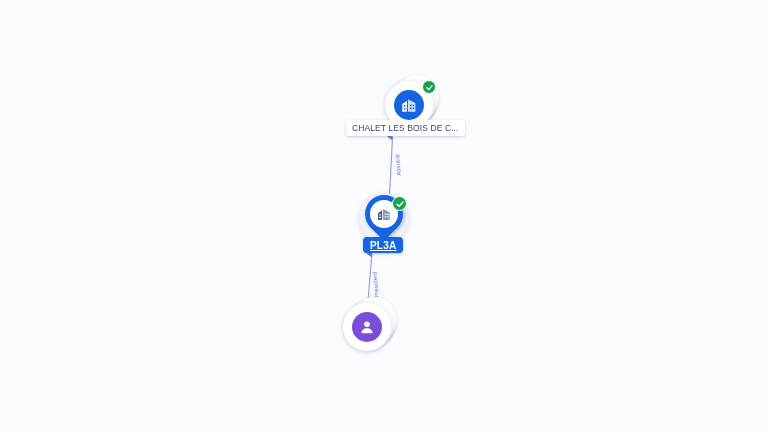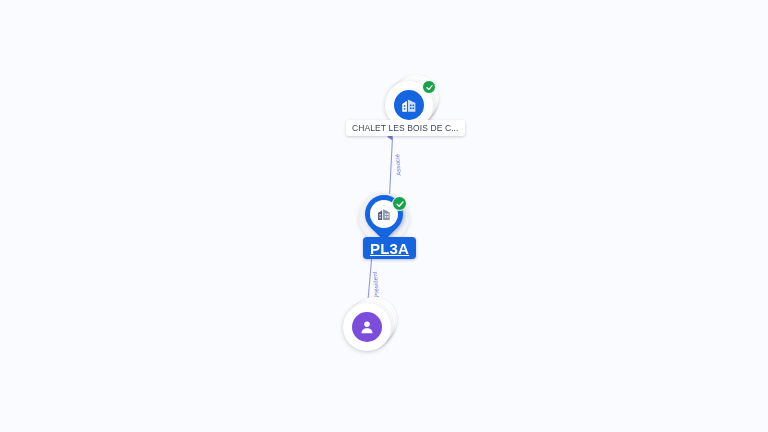--- a/index.html
+++ b/index.html
@@ -183,21 +183,21 @@
   #label-laure {
     left: 303px;
     top: 342px;
   }
   #label-pl3a {
     position: absolute;
     left: 363px;
     top: 237px;
     background: #1565e0;
     color: #ffffff;
-    font-size: 15px;
+    font-size: 10px;
     font-weight: bold;
     padding: 2.5px 7px;
     border-radius: 4px;
     white-space: nowrap;
     box-shadow: 0 1px 3px rgba(20,50,120,.3);
     letter-spacing: .2px;
     text-decoration: underline;
   }
 </style>
 </head>

